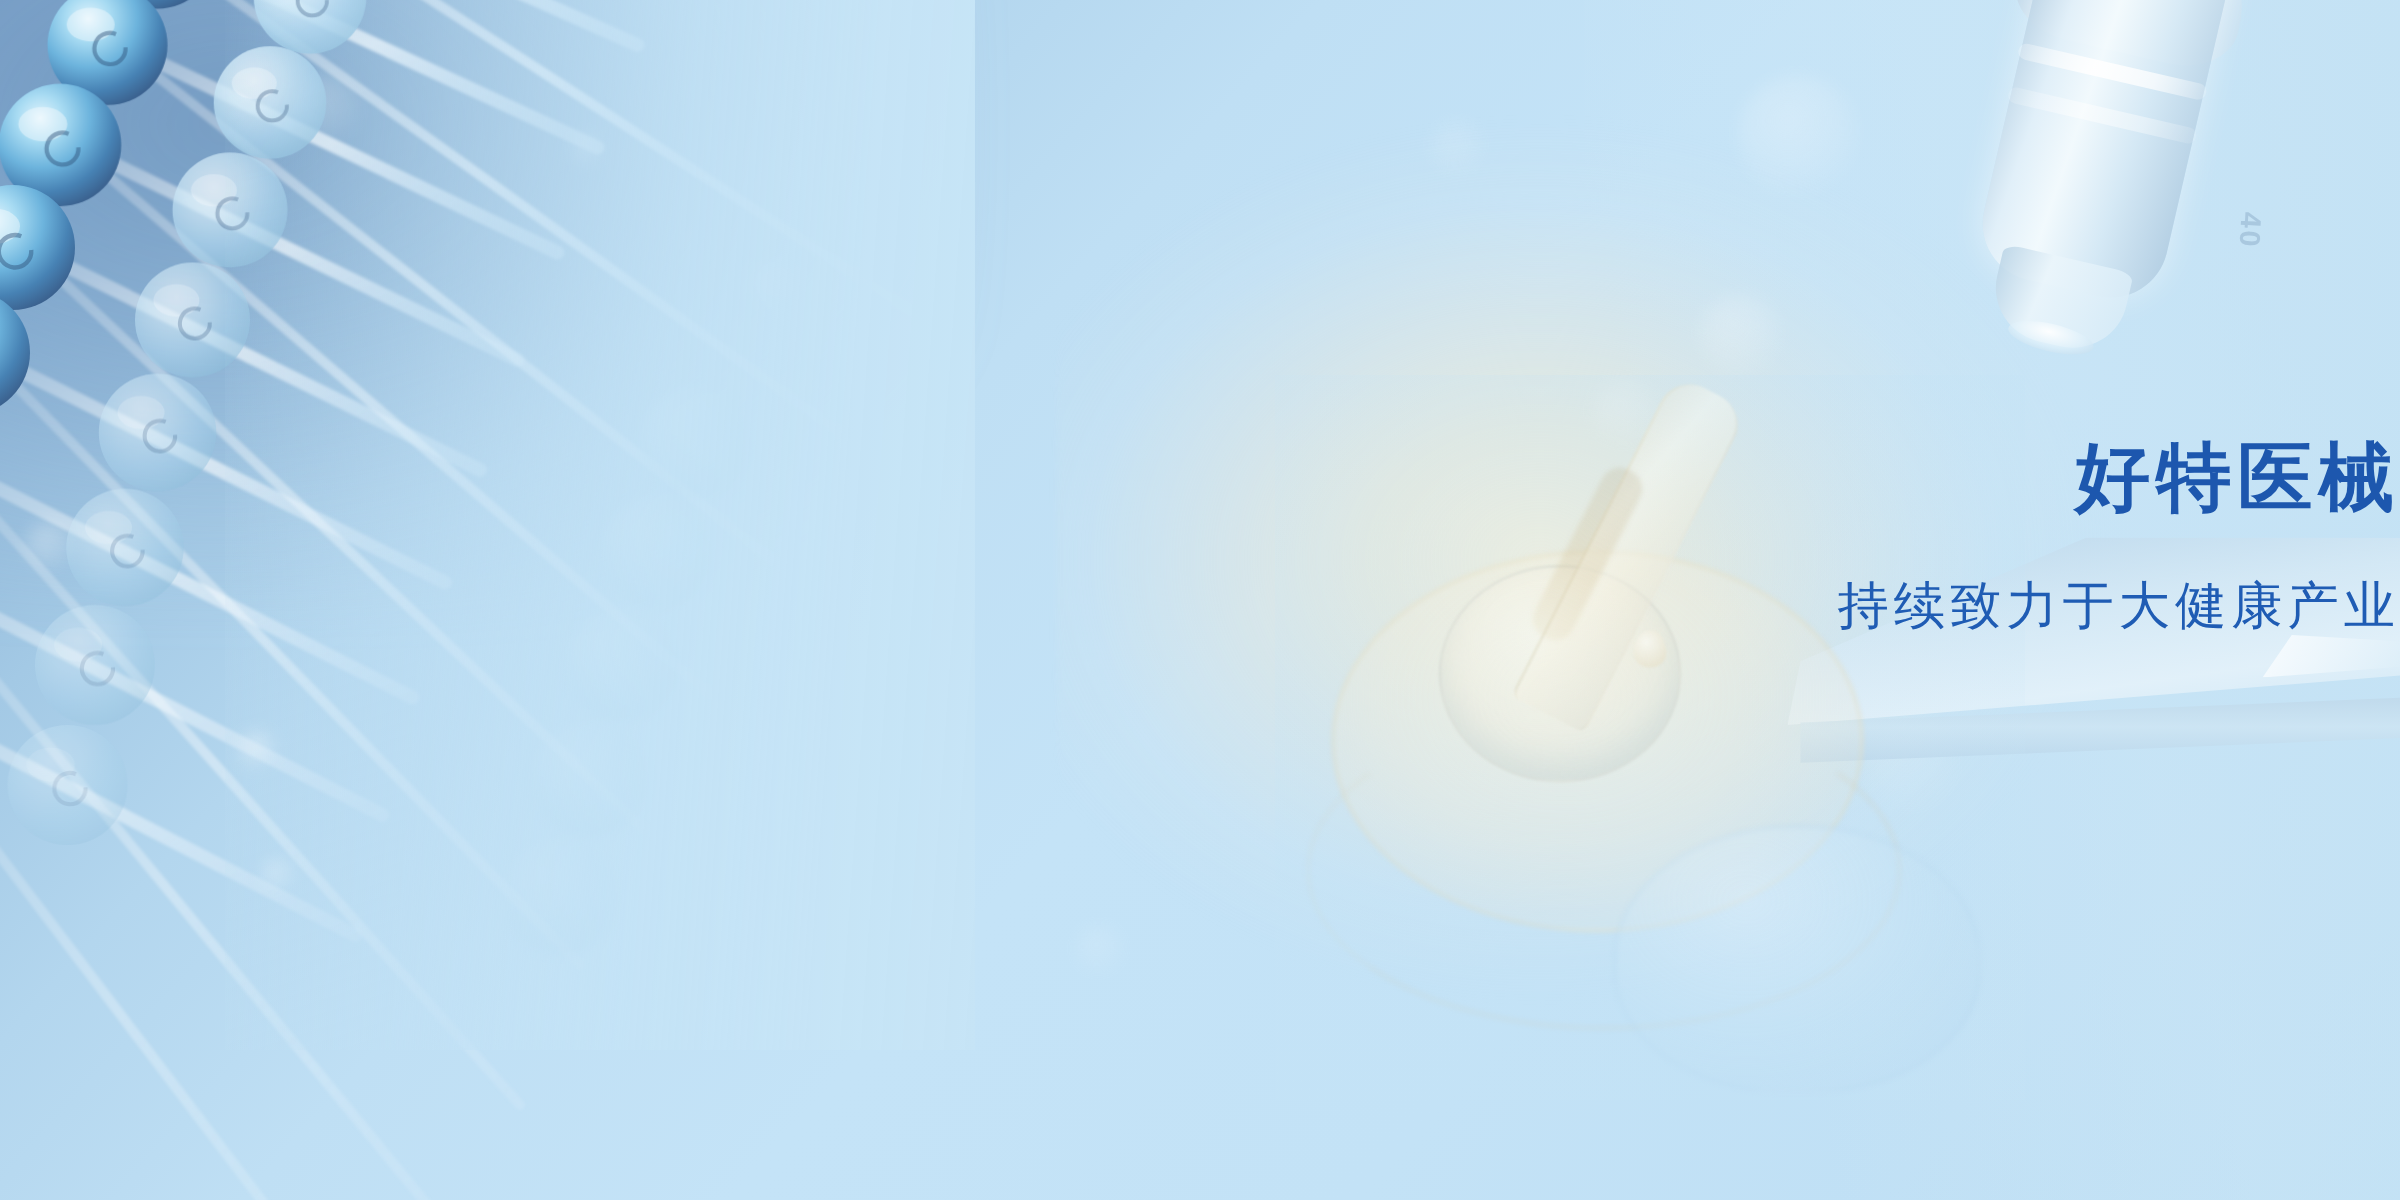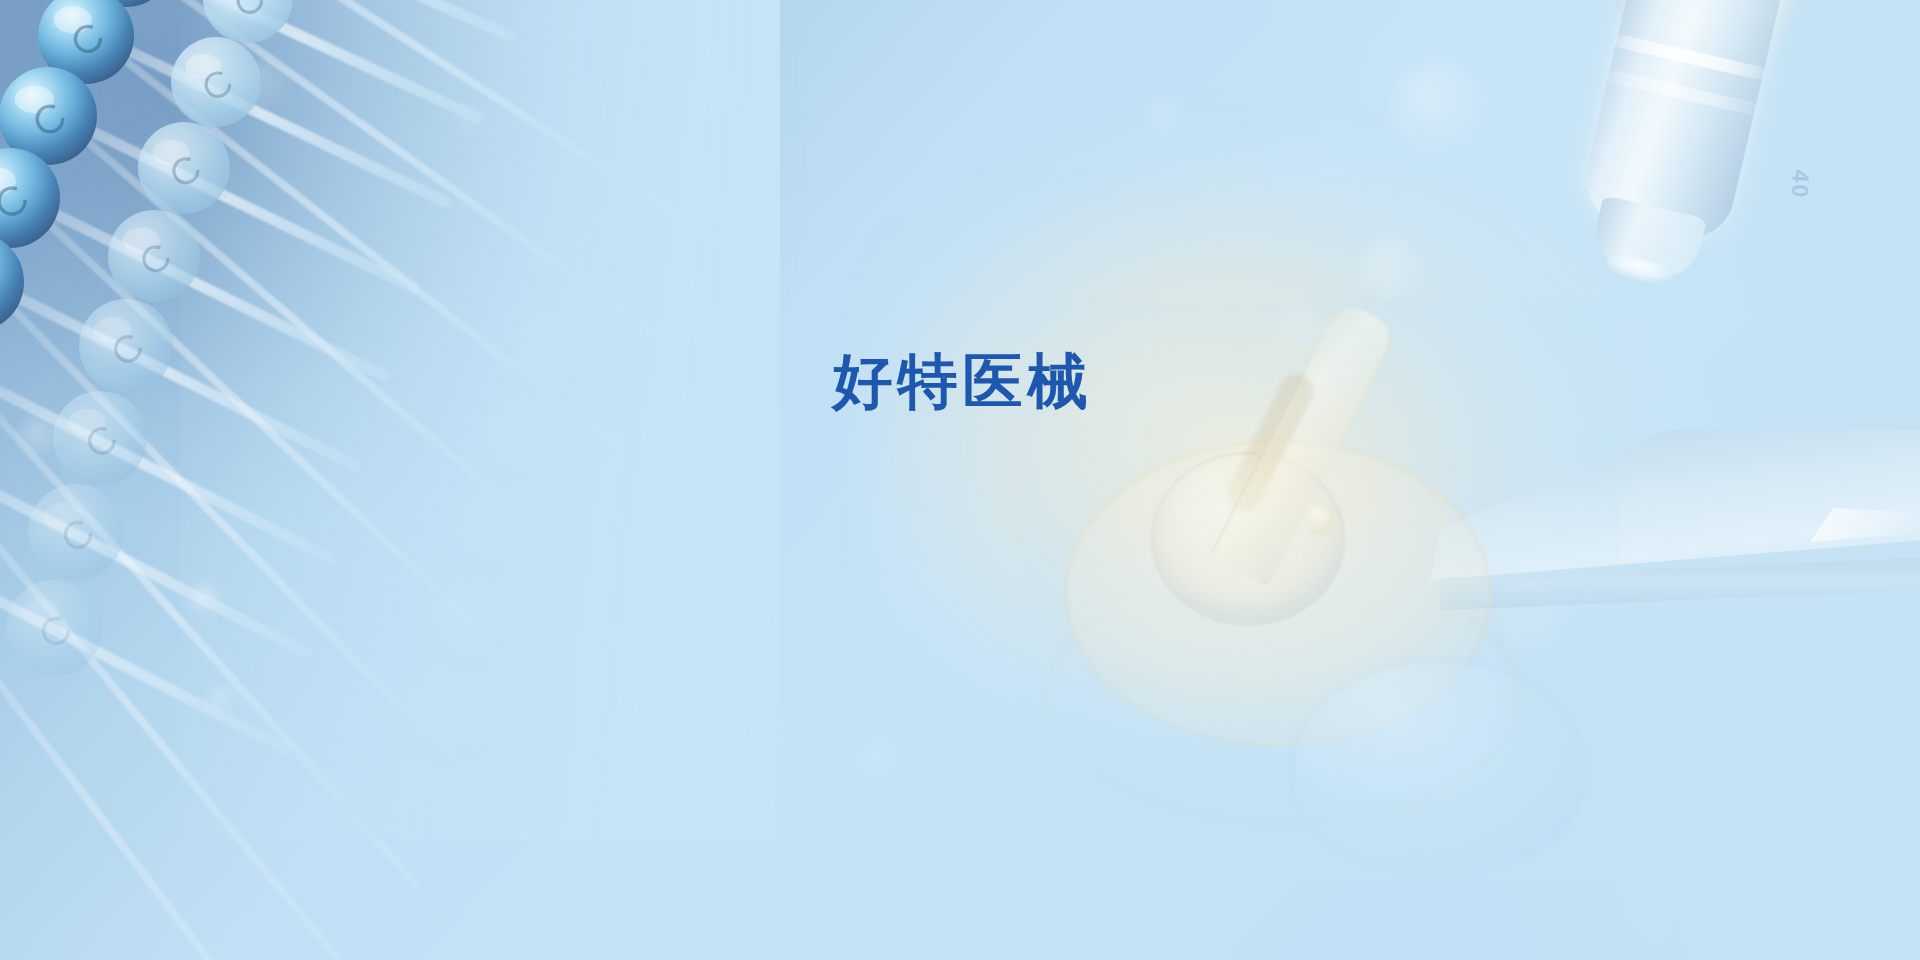--- a/index.html
+++ b/index.html
@@ -369,21 +369,21 @@
 
   
   #text-block {
     position: absolute;
     left: 0;
     top: 0;
     width: 1920px;
     height: 960px;
     display: flex;
     flex-direction: column;
-    align-items: center;
+    align-items: flex-end;
     justify-content: flex-start;
     padding-top: 352px;
     box-sizing: border-box;
     pointer-events: none;
   }
   #headline {
     font-size: 60px;
     font-weight: 700;
     letter-spacing: 5px;
     line-height: 1;
@@ -588,15 +588,16 @@
     <div class="dish-inner"></div>
     <div class="pipette"></div>
     <div class="pipette-liquid"></div>
     <div class="droplet"></div>
     <div class="glass-beaker"></div>
   </div>
   <div id="glassware-fade"></div>
 
   <div id="text-block">
     <div id="headline">好特医械</div>
+    <div id="subtitle">持续致力于大健康产业</div>
   </div>
 
 </div>
 
 </body></html>

